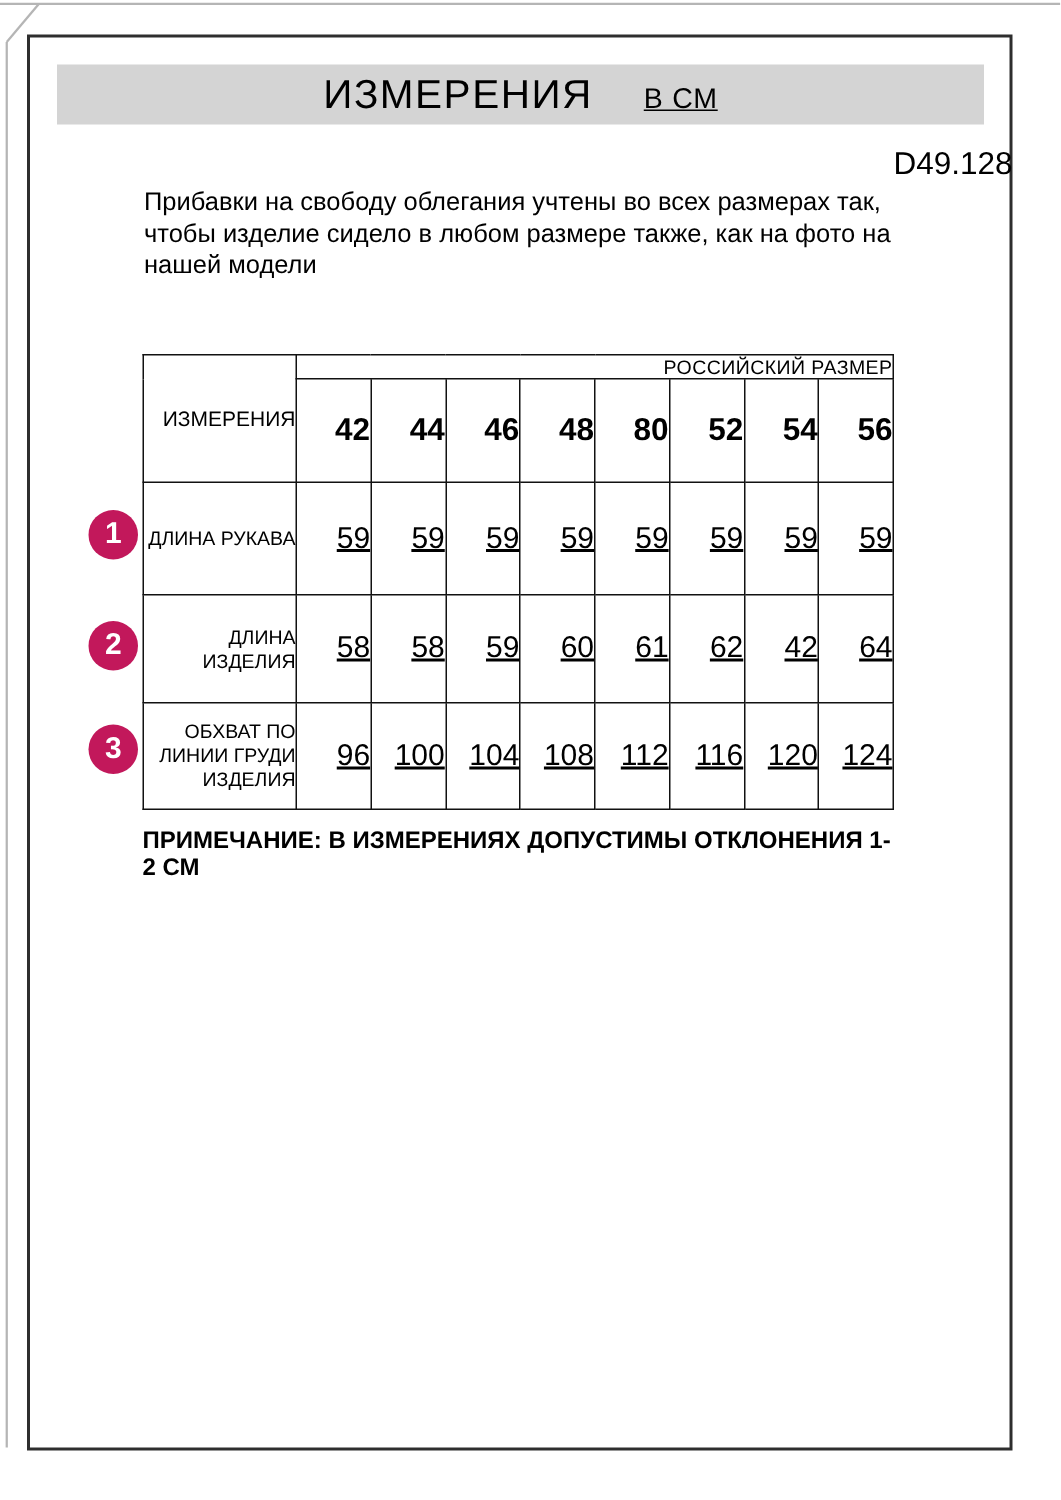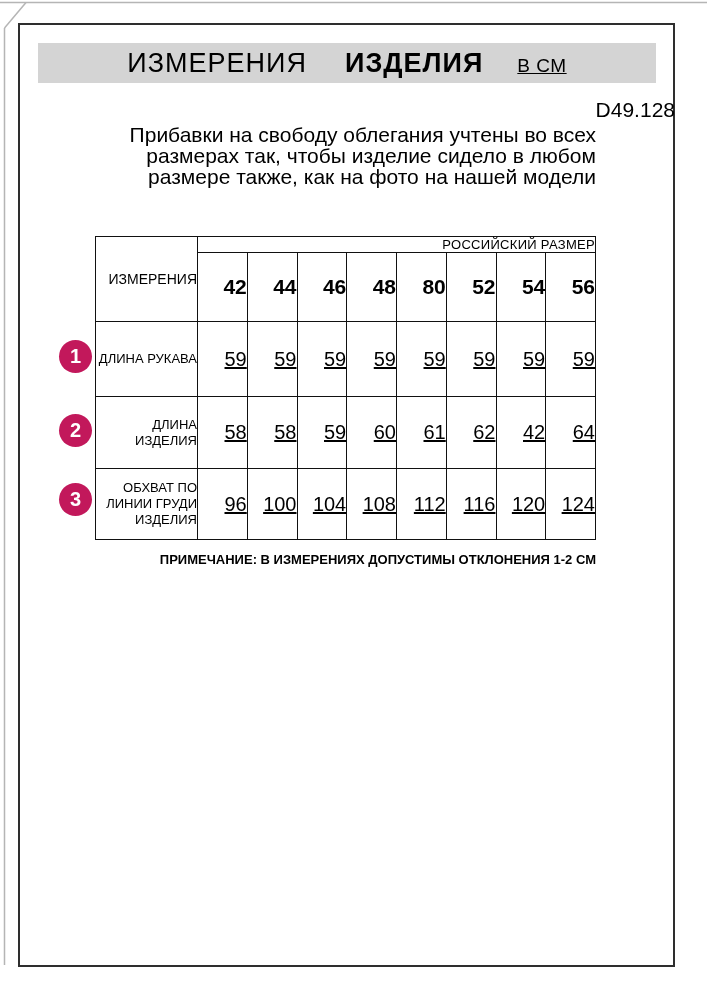--- a/index.html
+++ b/index.html
@@ -64,22 +64,22 @@
     position: absolute;
     left: 18px; top: 98px;
     width: 657px;
     text-align: right;
     font-size: 21px;
   }
   .desc {
     position: absolute;
     left: 96px; top: 124px;
     width: 500px;
-    text-align: right;
-    font-size: 21px;
+    text-align: left;
+    font-size: 17px;
     line-height: 21px;
   }
   table.size-table {
     position: absolute;
     left: 95px; top: 236px;
     width: 501px;
     border-collapse: collapse;
     table-layout: fixed;
   }
   table.size-table td {
@@ -111,41 +111,40 @@
     font-size: 20px;
     font-weight: 700;
   }
   .badge.b1 { top: 340px; }
   .badge.b2 { top: 414px; }
   .badge.b3 { top: 483px; }
   .note {
     position: absolute;
     left: 95px; top: 552px;
     width: 501px;
-    text-align: right;
-    font-size: 13px;
+    text-align: left;
+    font-size: 16px;
     font-weight: 700;
   }
 </style>
 </head>
 <body>
 
 <div class="page">
 
   <svg class="edge-svg" viewBox="0 0 707 1000">
     <line x1="0" y1="2.5" x2="707" y2="2.5" stroke="#b5b5b5" stroke-width="1.5"></line>
     <line x1="4.5" y1="28" x2="4.5" y2="965" stroke="#b5b5b5" stroke-width="1.5"></line>
     <line x1="4.5" y1="28" x2="26" y2="2.5" stroke="#b5b5b5" stroke-width="1.5"></line>
   </svg>
 
   <div class="frame"></div>
 
   <div class="banner">
     <span class="t1">ИЗМЕРЕНИЯ</span>
-    <span class="t2">ИЗДЕЛИЯ</span>
     <span class="t3">В СМ</span>
   </div>
 
   <div class="code">D49.128</div>
 
   <div class="desc">Прибавки на свободу облегания учтены во всех размерах так, чтобы изделие сидело в любом размере также, как на фото на нашей модели</div>
 
   <table class="size-table">
     <colgroup>
       <col class="c-label">

